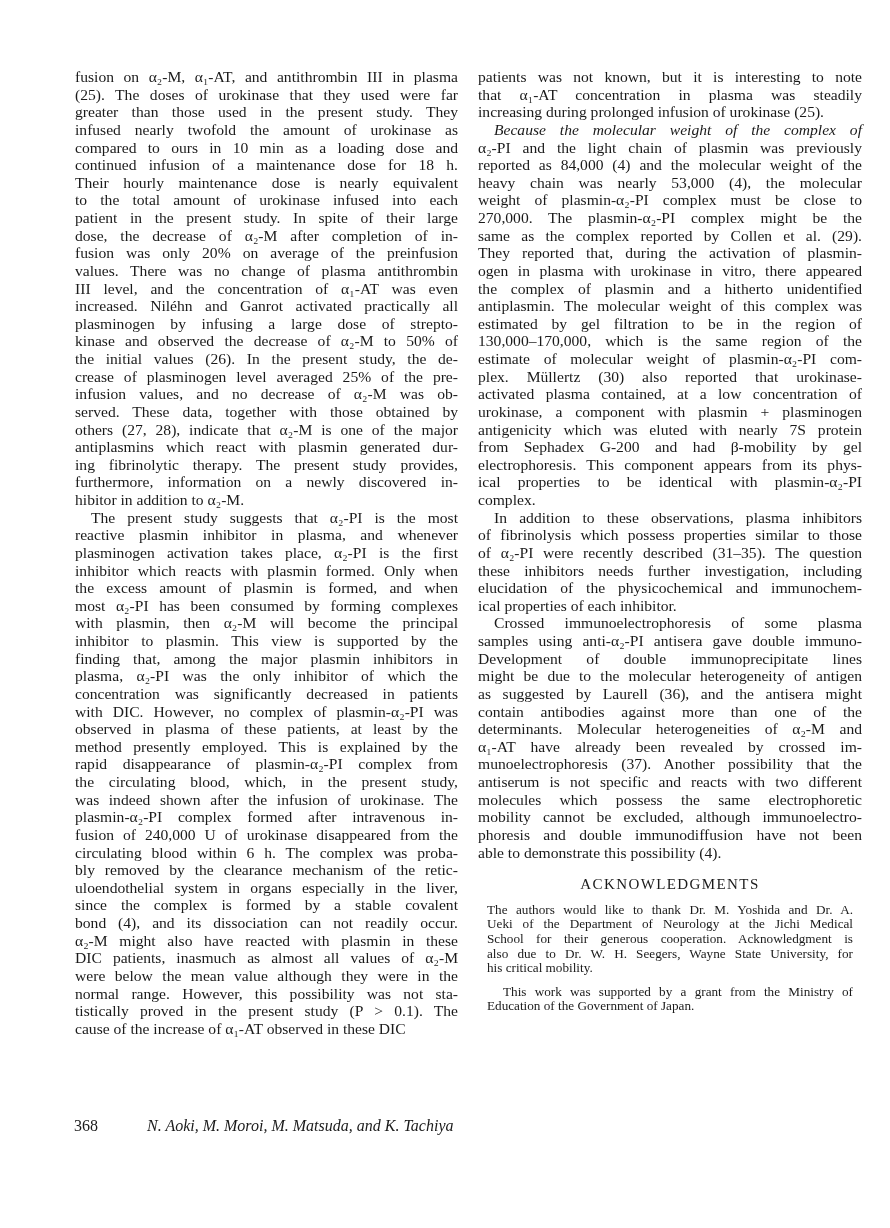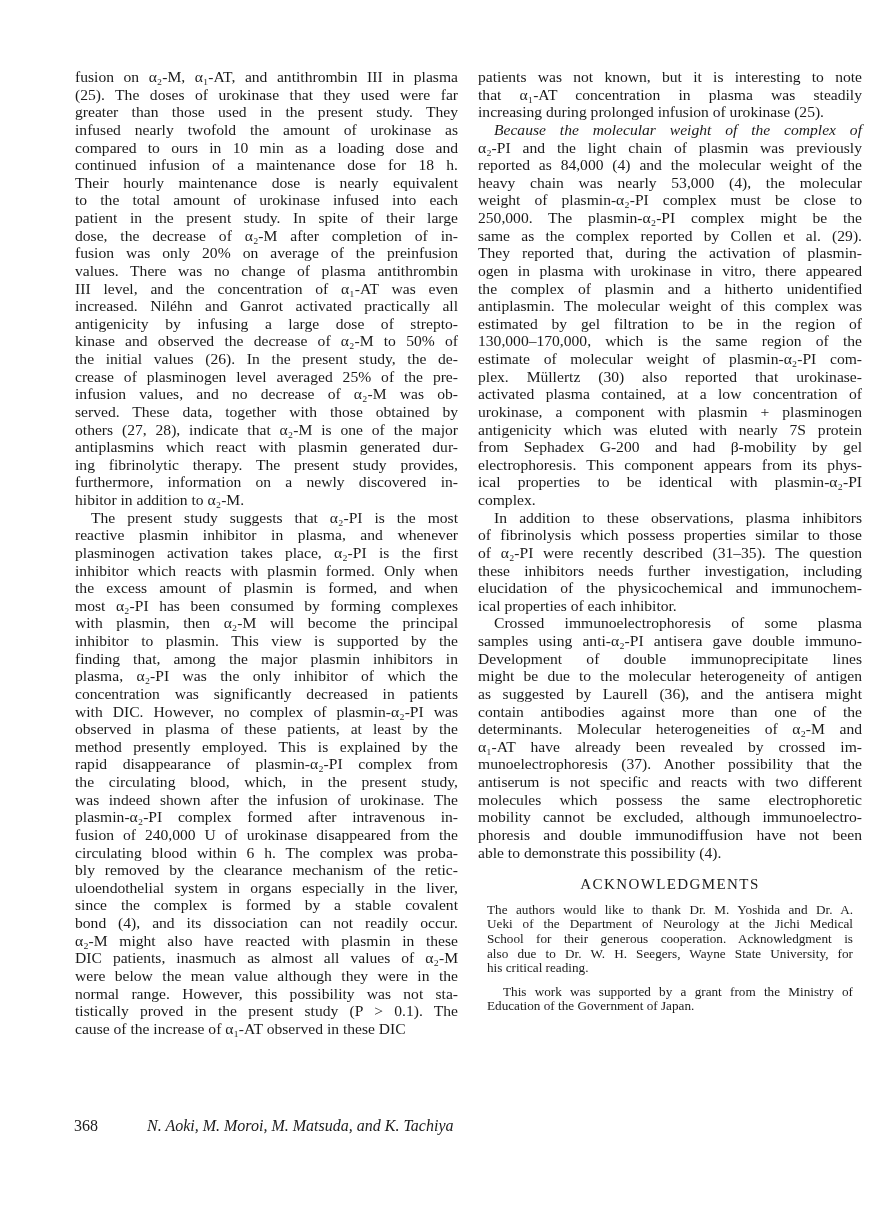--- a/index.html
+++ b/index.html
@@ -32,21 +32,21 @@
         <span class="ln">compared to ours in 10 min as a loading dose and</span>
         <span class="ln">continued infusion of a maintenance dose for 18 h.</span>
         <span class="ln">Their hourly maintenance dose is nearly equivalent</span>
         <span class="ln">to the total amount of urokinase infused into each</span>
         <span class="ln">patient in the present study. In spite of their large</span>
         <span class="ln">dose, the decrease of α₂-M after completion of in-</span>
         <span class="ln">fusion was only 20% on average of the preinfusion</span>
         <span class="ln">values. There was no change of plasma antithrombin</span>
         <span class="ln">III level, and the concentration of α₁-AT was even</span>
         <span class="ln">increased. Niléhn and Ganrot activated practically all</span>
-        <span class="ln">antigenicity by infusing a large dose of strepto-</span>
+        <span class="ln">plasminogen by infusing a large dose of strepto-</span>
         <span class="ln">kinase and observed the decrease of α₂-M to 50% of</span>
         <span class="ln">the initial values (26). In the present study, the de-</span>
         <span class="ln">crease of plasminogen level averaged 25% of the pre-</span>
         <span class="ln">infusion values, and no decrease of α₂-M was ob-</span>
         <span class="ln">served. These data, together with those obtained by</span>
         <span class="ln">others (27, 28), indicate that α₂-M is one of the major</span>
         <span class="ln">antiplasmins which react with plasmin generated dur-</span>
         <span class="ln">ing fibrinolytic therapy. The present study provides,</span>
         <span class="ln">furthermore, information on a newly discovered in-</span>
         <span class="ln last">hibitor in addition to α₂-M.</span>
@@ -91,21 +91,21 @@
           <span class="ln">patients was not known, but it is interesting to note</span>
           <span class="ln">that α₁-AT concentration in plasma was steadily</span>
           <span class="ln last">increasing during prolonged infusion of urokinase (25).</span>
         </p>
         <p>
           <span class="ln" style="padding-left: 16px; font-style: italic;">Because the molecular weight of the complex of</span>
           <span class="ln">α₂-PI and the light chain of plasmin was previously</span>
           <span class="ln">reported as 84,000 (4) and the molecular weight of the</span>
           <span class="ln">heavy chain was nearly 53,000 (4), the molecular</span>
           <span class="ln">weight of plasmin-α₂-PI complex must be close to</span>
-          <span class="ln">250,000. The plasmin-α₂-PI complex might be the</span>
+          <span class="ln">270,000. The plasmin-α₂-PI complex might be the</span>
           <span class="ln">same as the complex reported by Collen et al. (29).</span>
           <span class="ln">They reported that, during the activation of plasmin-</span>
           <span class="ln">ogen in plasma with urokinase in vitro, there appeared</span>
           <span class="ln">the complex of plasmin and a hitherto unidentified</span>
           <span class="ln">antiplasmin. The molecular weight of this complex was</span>
           <span class="ln">estimated by gel filtration to be in the region of</span>
           <span class="ln">130,000–170,000, which is the same region of the</span>
           <span class="ln">estimate of molecular weight of plasmin-α₂-PI com-</span>
           <span class="ln">plex. Müllertz (30) also reported that urokinase-</span>
           <span class="ln">activated plasma contained, at a low concentration of</span>
@@ -141,21 +141,21 @@
           <span class="ln last">able to demonstrate this possibility (4).</span>
         </p>
       </div>
     <div class="ack-heading">ACKNOWLEDGMENTS</div>
     <div class="ack" id="ack-body">
         <p>
           <span class="ln">The authors would like to thank Dr. M. Yoshida and Dr. A.</span>
           <span class="ln">Ueki of the Department of Neurology at the Jichi Medical</span>
           <span class="ln">School for their generous cooperation. Acknowledgment is</span>
           <span class="ln">also due to Dr. W. H. Seegers, Wayne State University, for</span>
-          <span class="ln last">his critical reading.</span>
+          <span class="ln last">his critical mobility.</span>
         </p>
         <p>
           <span class="ln" style="padding-left: 16px;">This work was supported by a grant from the Ministry of</span>
           <span class="ln last">Education of the Government of Japan.</span>
         </p>
       </div>
   </div>
 
   <div class="footer">
     <span class="page-num">368</span>

